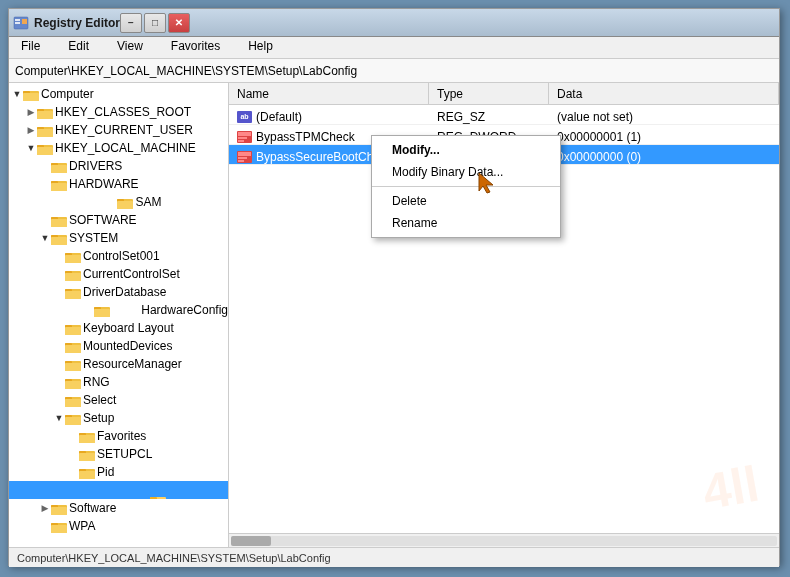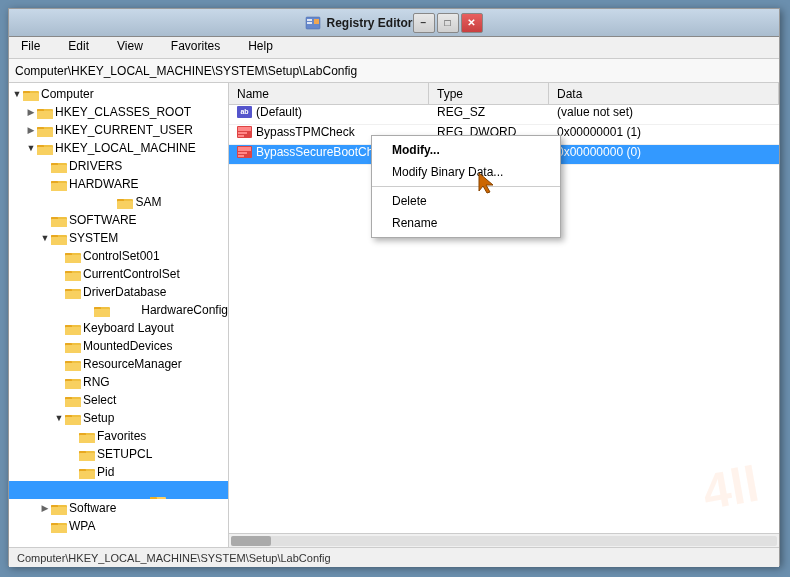--- a/index.html
+++ b/index.html
@@ -22,21 +22,21 @@
       border: 1px solid #999;
       box-shadow: 2px 2px 8px rgba(0,0,0,0.4);
     }
 
     
     .title-bar {
       height: 28px;
       background: linear-gradient(to bottom, #c8d8e8 0%, #aabdcf 100%);
       display: flex;
       align-items: center;
-      justify-content: center;
+      justify-content: flex-start;
       padding: 0 4px;
       border-bottom: 1px solid #888;
     }
     .title-bar-left {
       display: flex;
       align-items: center;
       gap: 5px;
     }
     .title-icon {
       width: 16px; height: 16px;
@@ -184,21 +184,21 @@
     .col-header.type { width: 120px; }
     .col-header.data { flex: 1; }
 
     
     .reg-rows {
       overflow: hidden;
     }
     .reg-row {
       display: flex;
       height: 20px;
-      align-items: flex-start;
+      align-items: flex-end;
       border-bottom: 1px solid #f0f0f0;
       cursor: pointer;
     }
     .reg-row.selected { background: #3399ff; color: white; }
 
     .reg-cell {
       padding: 0 8px;
       font-size: 12px;
       white-space: nowrap;
       overflow: hidden;

